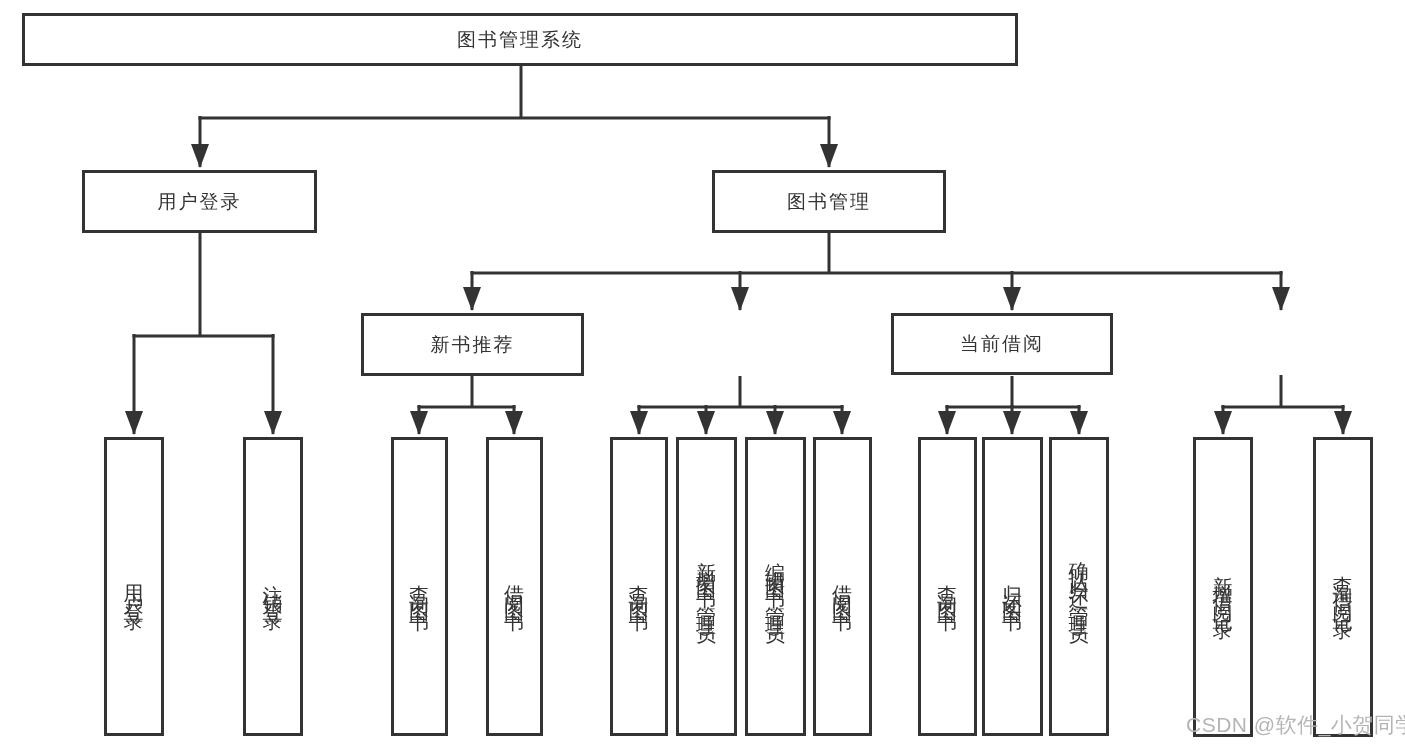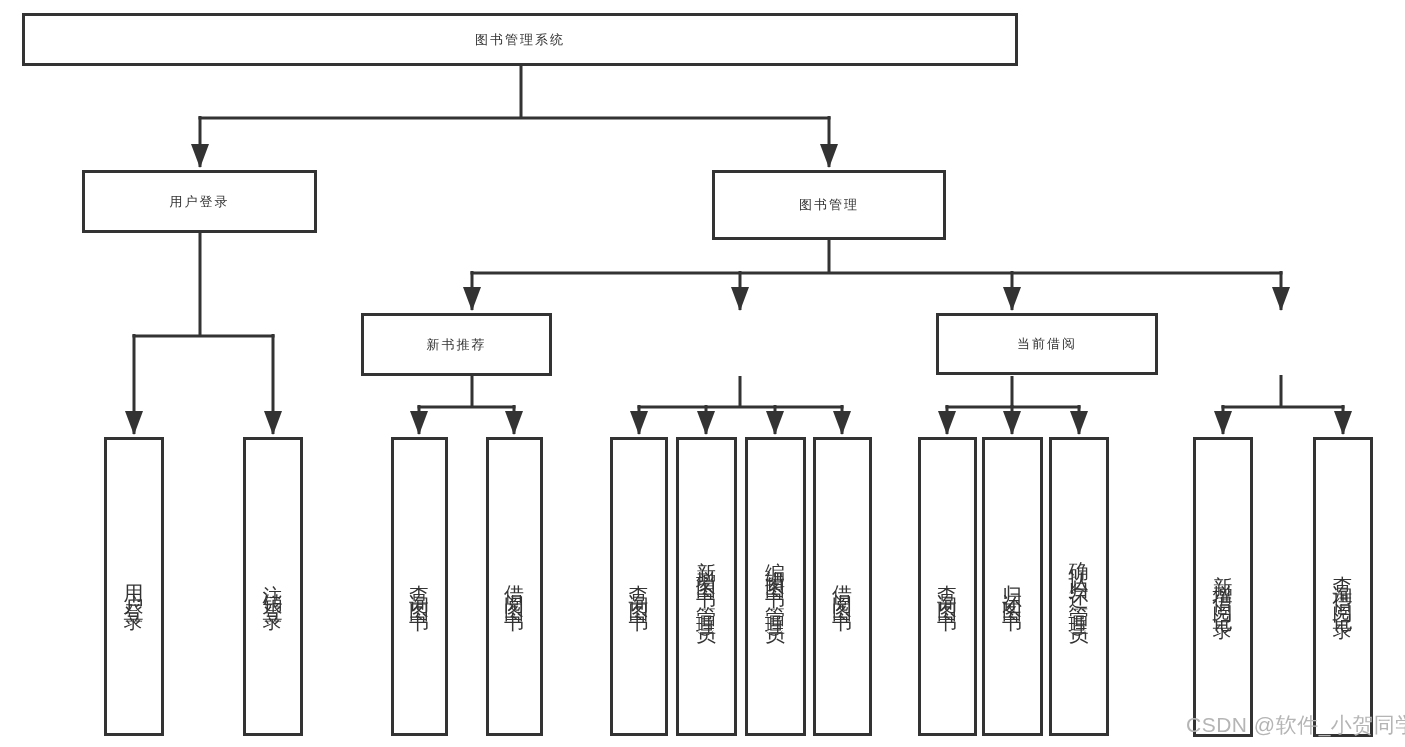--- a/index.html
+++ b/index.html
@@ -26,21 +26,21 @@
     position: absolute;
     box-sizing: border-box;
     background: #ffffff;
     border: 3px solid var(--line, #333333);
     color: var(--line, #333333);
     display: grid;
     place-items: center;
     z-index: 1;
   }
   .node.h {
-    font-size: 13px;
+    font-size: 19px;
     letter-spacing: 2px;
     white-space: nowrap;
   }
   .node.v {
     writing-mode: vertical-rl;
     font-size: 20px;
     letter-spacing: 9px;
     line-height: 1;
   }
   .watermark {
@@ -96,24 +96,24 @@
     <path class="wire" d="M1079,405 L1079,434" marker-end="url(#arw)"></path>
 
     <path class="wire" d="M1281,375 L1281,407 M1221.5,407 L1344.5,407"></path>
     <path class="wire" d="M1223,405 L1223,434" marker-end="url(#arw)"></path>
     <path class="wire" d="M1343,405 L1343,434" marker-end="url(#arw)"></path>
   </svg>
 
   <div class="node h" style="left:22px;top:13px;width:996px;height:53px">图书管理系统</div>
 
   <div class="node h" style="left:82px;top:170px;width:235px;height:63px">用户登录</div>
-  <div class="node h" style="left:712px;top:170px;width:234px;height:70px">图书管理</div>
+  <div class="node h" style="left:712px;top:170px;width:234px;height:63px">图书管理</div>
 
-  <div class="node h" style="left:361px;top:313px;width:191px;height:63px">新书推荐</div>
-  <div class="node h" style="left:936px;top:313px;width:222px;height:62px">当前借阅</div>
+  <div class="node h" style="left:361px;top:313px;width:223px;height:63px">新书推荐</div>
+  <div class="node h" style="left:891px;top:313px;width:222px;height:62px">当前借阅</div>
 
   <div class="node v" style="left:104px;top:437px;width:60px;height:299px">用户登录</div>
   <div class="node v" style="left:243px;top:437px;width:60px;height:299px">注销登录</div>
 
   <div class="node v" style="left:391px;top:437px;width:57px;height:299px">查询图书</div>
   <div class="node v" style="left:486px;top:437px;width:57px;height:299px">借阅图书</div>
 
   <div class="node v" style="left:610px;top:437px;width:58px;height:299px">查询图书</div>
   <div class="node v" style="left:676px;top:437px;width:61px;height:299px">新增图书（管理员）</div>
   <div class="node v" style="left:745px;top:437px;width:61px;height:299px">编辑图书（管理员）</div>

